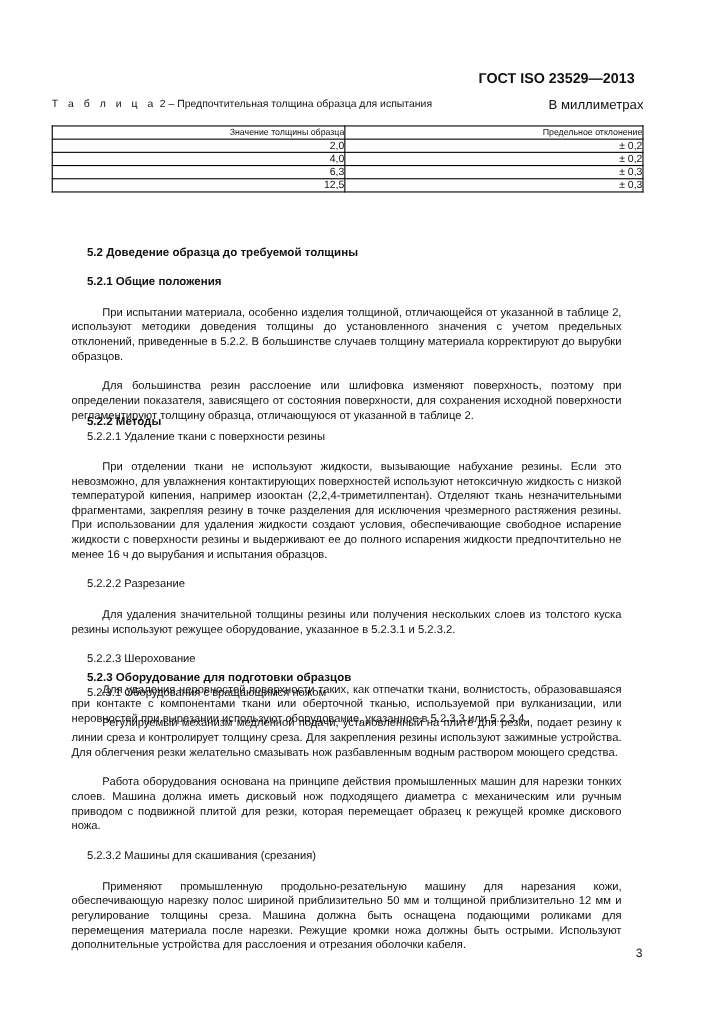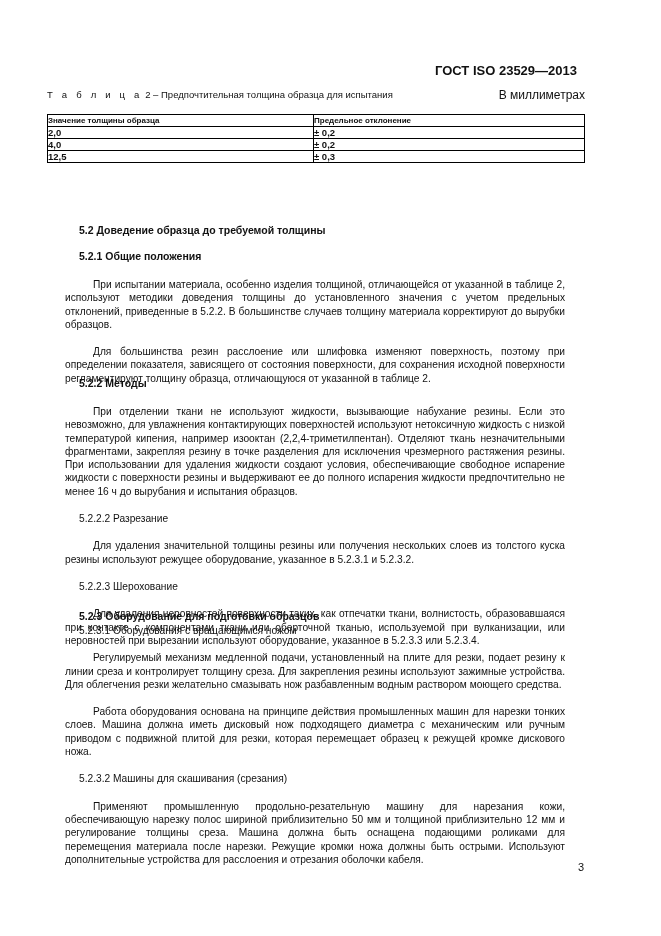--- a/index.html
+++ b/index.html
@@ -3,21 +3,21 @@
 <meta charset="utf-8">
 <style>
   html, body { margin:0; padding:0; background:#ffffff; }
   body { width:661px; height:936px; position:relative; overflow:hidden;
          font-family:"Liberation Sans", sans-serif; color:#111; }
   .hdr { position:absolute; top:63px; right:84px; font-size:13px; font-weight:bold; }
   .tcap { position:absolute; top:89px; left:47px; font-size:9.5px; }
   .tcap .sp { letter-spacing:3.2px; }
   .units { position:absolute; top:88px; right:76px; font-size:12px; }
   table.t { position:absolute; top:114px; left:47px; width:538px; border-collapse:collapse; font-size:9.5px; }
-  table.t td, table.t th { border:1.5px solid #000; text-align:left; padding:0; height:11px; line-height:11px; font-weight:bold; }
+  table.t td, table.t th { border:1.5px solid #000; text-align:right; padding:0; height:11px; line-height:11px; font-weight:normal; }
   table.t th { font-size:8px; }
   table.t .c1 { width:265px; }
   .body { position:absolute; left:51px; width:528px; font-size:10.2px; line-height:13.3px; text-align:justify; }
   .h { font-weight:bold; font-size:10.5px; padding-left:28px;margin-top:13px; }
   .p { text-indent:28px; margin:14px; }
   .sub { padding-left:28px; margin:0; }
   .pg { position:absolute; top:861px; left:578px; font-size:11px; }
 </style>
 </head>
 <body>
@@ -36,20 +36,24 @@
   </tr>
   <tr>
     <td>2,0</td>
     <td>± 0,2</td>
   </tr>
   <tr>
     <td>4,0</td>
     <td>± 0,2</td>
   </tr>
   <tr>
+    <td>6,3</td>
+    <td>± 0,3</td>
+  </tr>
+  <tr>
     <td>12,5</td>
     <td>± 0,3</td>
   </tr>
 </tbody>
   </table>
 
 <div class="body" style="top:211px;">
   <div class="h">5.2 Доведение образца до требуемой толщины</div>
 </div>
 
@@ -60,20 +64,21 @@
 <div class="body" style="top:264px;">
   <p class="p">При испытании материала, особенно изделия толщиной, отличающейся от указанной в таблице 2, используют методики доведения толщины до установленного значения с учетом предельных отклонений, приведенные в 5.2.2. В большинстве случаев толщину материала корректируют до вырубки образцов.</p>
   <p class="p">Для большинства резин расслоение или шлифовка изменяют поверхность, поэтому при определении показателя, зависящего от состояния поверхности, для сохранения исходной поверхности регламентируют толщину образца, отличающуюся от указанной в таблице 2.</p>
 </div>
 
 <div class="body" style="top:364px;">
   <div class="h">5.2.2 Методы</div>
 </div>
 
 <div class="body" style="top:391px;">
+  <p class="sub">5.2.2.1 Удаление ткани с поверхности резины</p>
   <p class="p">При отделении ткани не используют жидкости, вызывающие набухание резины. Если это невозможно, для увлажнения контактирующих поверхностей используют нетоксичную жидкость с низкой температурой кипения, например изооктан (2,2,4-триметилпентан). Отделяют ткань незначительными фрагментами, закрепляя резину в точке разделения для исключения чрезмерного растяжения резины. При использовании для удаления жидкости создают условия, обеспечивающие свободное испарение жидкости с поверхности резины и выдерживают ее до полного испарения жидкости предпочтительно не менее 16 ч до вырубания и испытания образцов.</p>
   <p class="sub">5.2.2.2 Разрезание</p>
   <p class="p">Для удаления значительной толщины резины или получения нескольких слоев из толстого куска резины используют режущее оборудование, указанное в 5.2.3.1 и 5.2.3.2.</p>
   <p class="sub">5.2.2.3 Шерохование</p>
   <p class="p">Для удаления неровностей поверхности таких, как отпечатки ткани, волнистость, образовавшаяся при контакте с компонентами ткани или оберточной тканью, используемой при вулканизации, или неровностей при вырезании используют оборудование, указанное в 5.2.3.3 или 5.2.3.4.</p>
 </div>
 
 <div class="body" style="top:597px;">
   <div class="h">5.2.3 Оборудование для подготовки образцов</div>
 </div>

